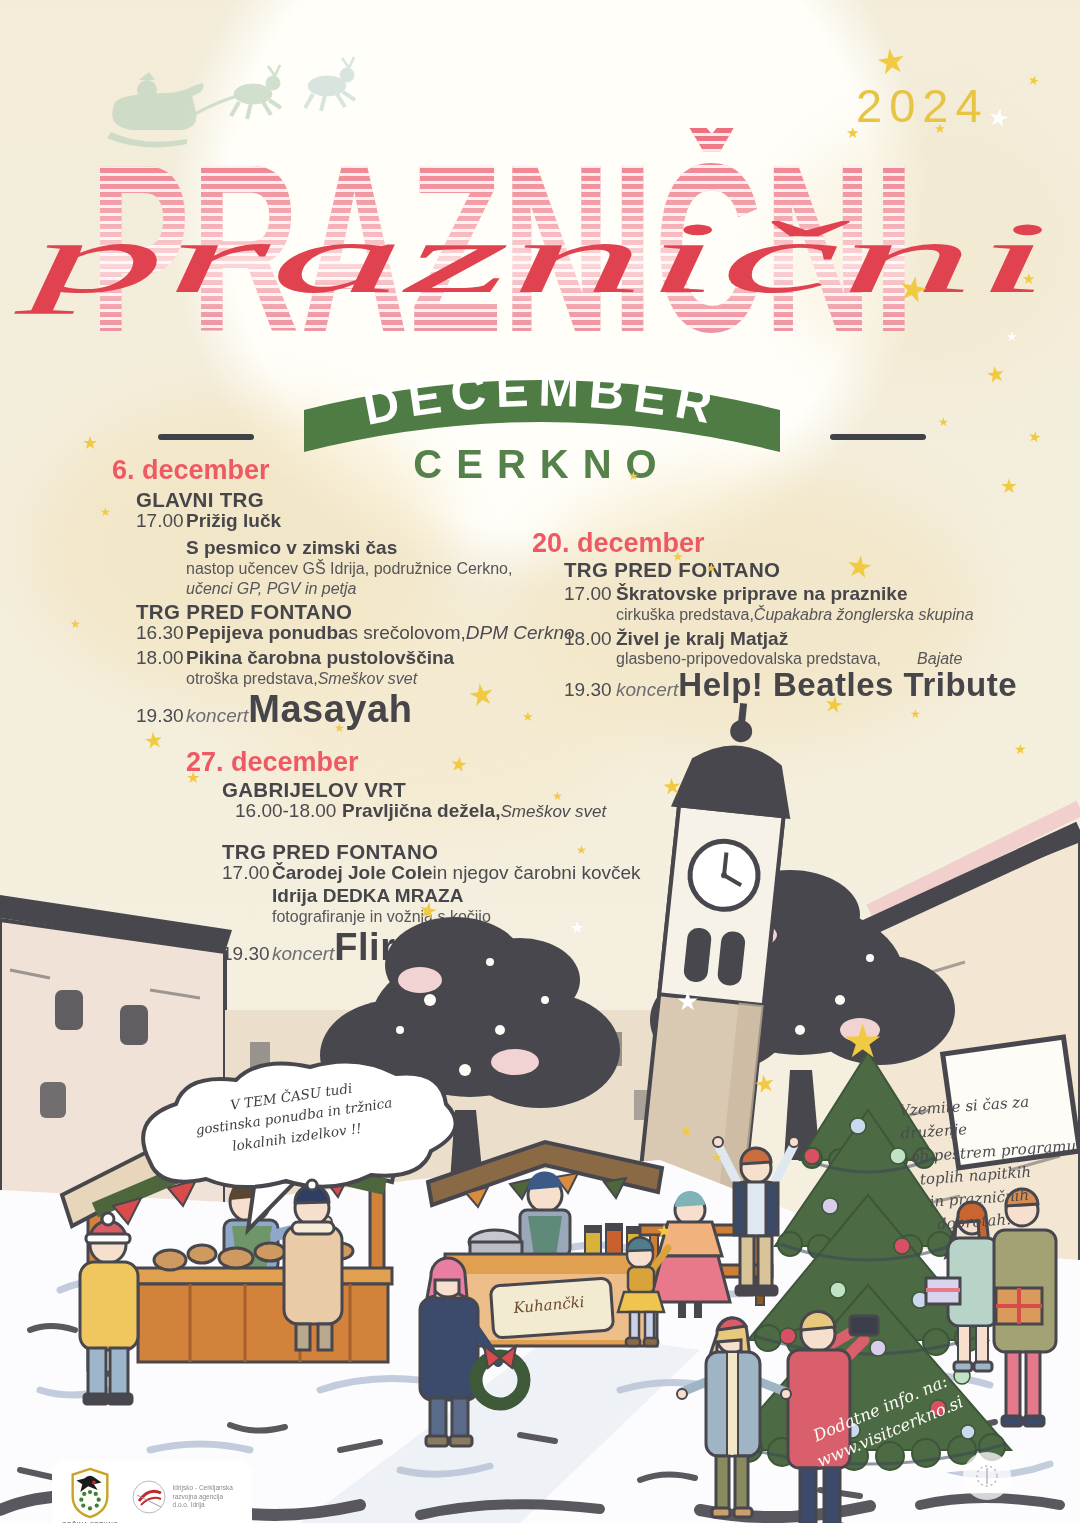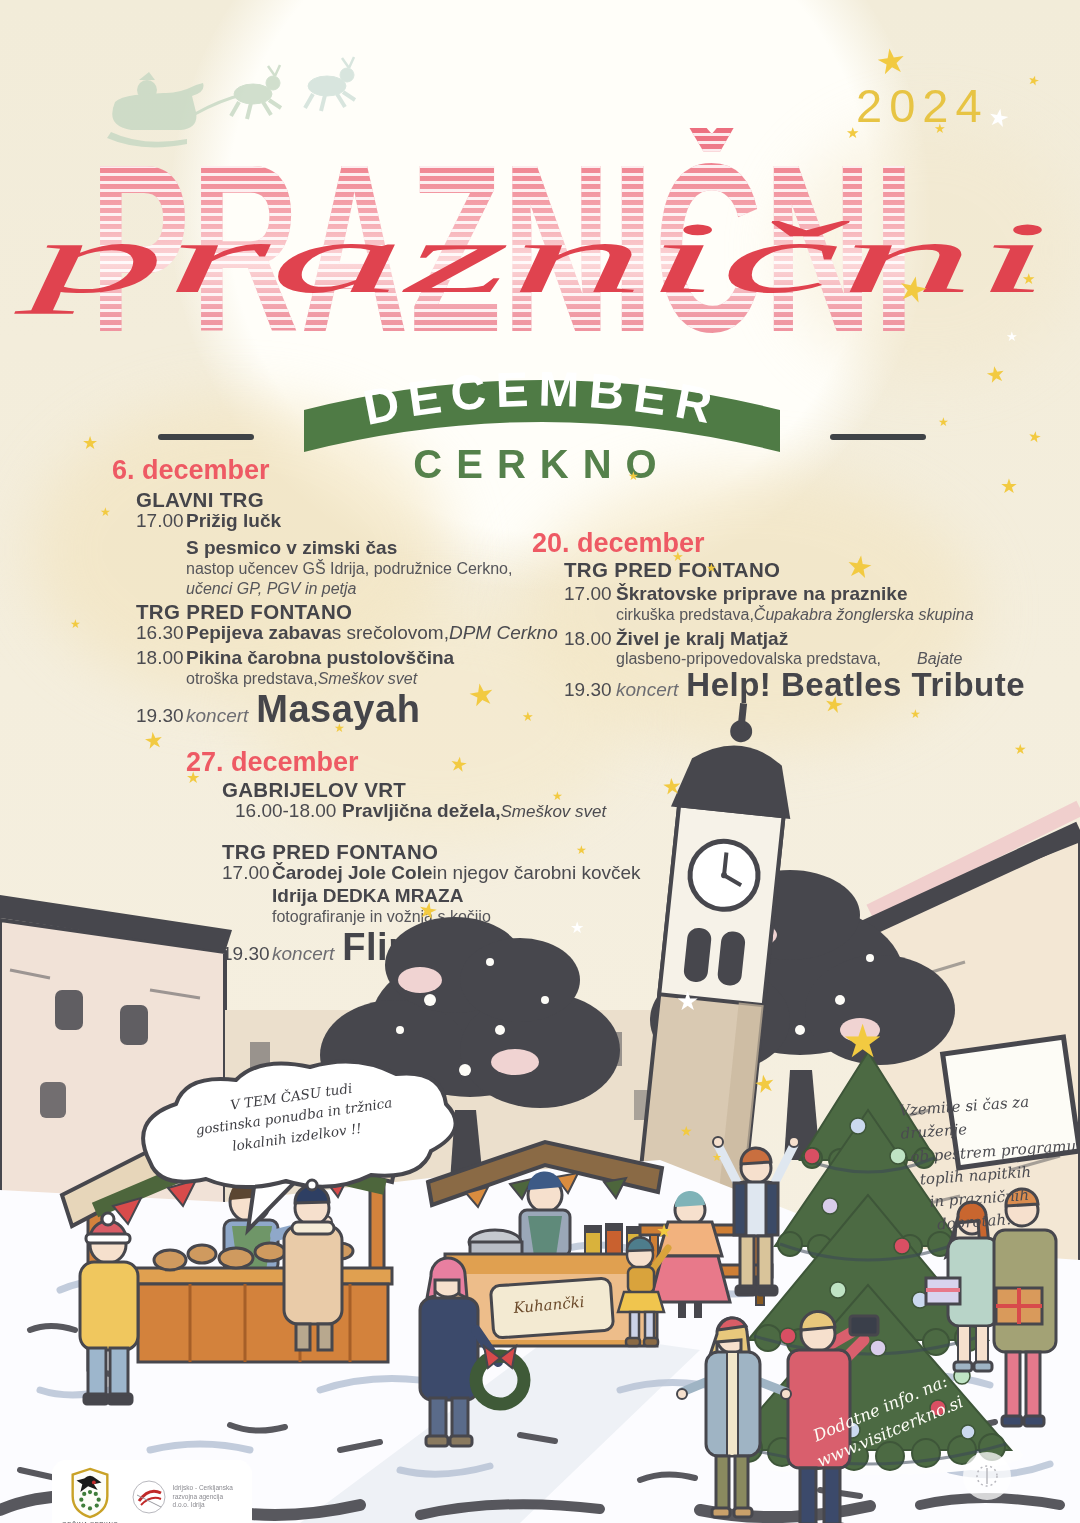--- a/index.html
+++ b/index.html
@@ -26,21 +26,21 @@
           font-size:40px;font-weight:700;letter-spacing:14px;color:#55814b;}
   
   .date{position:absolute;color:#ee5a64;font-weight:700;font-size:27px;white-space:nowrap;}
   .loc{position:absolute;font-weight:700;color:#45454a;font-size:20.5px;letter-spacing:.3px;white-space:nowrap;}
   .row{position:absolute;display:flex;align-items:baseline;white-space:nowrap;font-size:19px;color:#4b4b50;}
   .time{display:inline-block;}
   .b{font-weight:700;color:#46464b;}
   .n{font-weight:400;color:#4b4b50;}
   .it{font-style:italic;}
   .small{font-size:16px;color:#55555a;}
-  .klabel{font-style:italic;color:#6d6d72;font-size:19px;margin-right:8px;}
+  .klabel{font-style:italic;color:#6d6d72;font-size:19px;margin-right:0;}
   .big{font-weight:700;font-size:38px;color:#45454a;letter-spacing:.5px;}
   .big2{font-weight:700;font-size:33px;color:#45454a;letter-spacing:.5px;}
   
   .hand{position:absolute;font-family:"DejaVu Serif",serif;font-style:italic;}
   .bubble-text{left:172px;top:1086px;width:244px;text-align:center;font-size:13.5px;line-height:1.5;
                color:#3f3f44;transform:rotate(-8deg);}
   .wall-note{left:903px;top:1093px;width:190px;font-size:15px;line-height:1.55;color:#4b4b50;transform:rotate(-4deg);}
   .tree-note{left:768px;top:1396px;width:235px;text-align:center;font-size:16.5px;line-height:1.5;
              color:#fdfdf6;transform:rotate(-23deg);}
   .stall-sign-text{left:489px;top:1296px;width:120px;text-align:center;font-size:15px;color:#6b4a2a;transform:rotate(-5deg);}
@@ -123,21 +123,21 @@
     </div>
     <div class="row small" style="left:186px;top:560px;">
       <span>nastop učencev GŠ Idrija, podružnice Cerkno,</span>
     </div>
     <div class="row small it" style="left:186px;top:580px;">
       <span>učenci GP, PGV in petja</span>
     </div>
     <div class="loc" style="left:136px;top:600px;">TRG PRED FONTANO</div>
     <div class="row" style="left:136px;top:622px;">
       <span class="time" style="width:50px;">16.30</span>
-      <span class="b">Pepijeva zabava</span>
+      <span class="b">Pepijeva ponudba</span>
       <span class="n"> s srečolovom, </span>
       <span class="n it">DPM Cerkno</span>
     </div>
     <div class="row" style="left:136px;top:647px;">
       <span class="time" style="width:50px;">18.00</span>
       <span class="b">Pikina čarobna pustolovščina</span>
     </div>
     <div class="row small" style="left:186px;top:670px;">
       <span>otroška predstava, </span>
       <span class="it">Smeškov svet</span>

